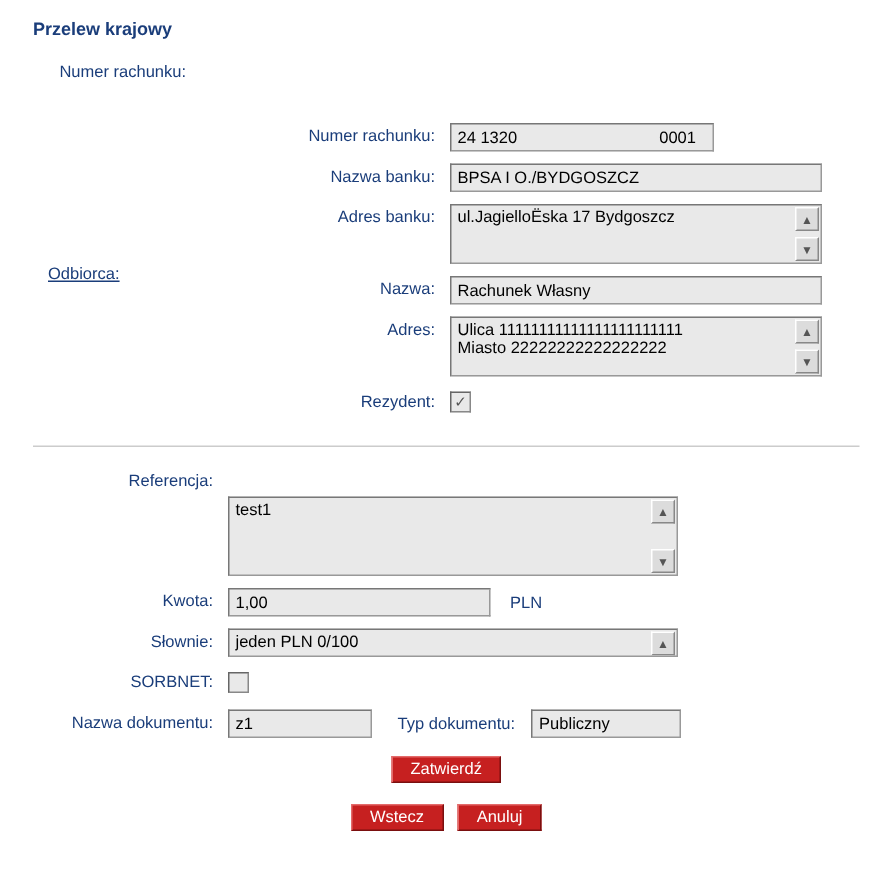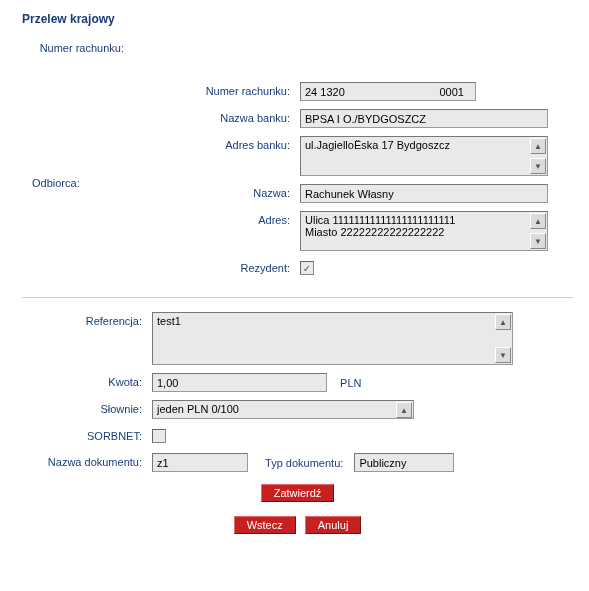--- a/index.html
+++ b/index.html
@@ -50,20 +50,21 @@
   .odbiorca-row {
     display: flex;
     align-items: center;
     margin-top: 28px;
   }
   .odbiorca-label {
     width: 90px;
     color: #1a3d7a;
     padding-left: 10px;
     flex-shrink: 0;
+    text-decoration: underline;
   }
   .odbiorca-fields {
     flex: 1;
   }
   .field-row {
     display: flex;
     align-items: flex-start;
     margin-bottom: 8px;
   }
   .field-label {
@@ -119,22 +120,22 @@
     border-bottom-color: #888;
     display: flex;
     align-items: center;
     justify-content: center;
     font-size: 8px;
     color: #555;
   }
   .ta-scroll-up { top: 1px; }
   .ta-scroll-down { bottom: 1px; }
   .ta-address { width: 248px; height: 40px; }
-  .ta-ref { width: 361px; height: 53px; }
-  .ta-slownie { width: 262px; height: 19px; }
+  .ta-ref { width: 300px; height: 53px; margin-top: 19px; }
+  .ta-slownie { width: 300px; height: 19px; }
   .checkbox {
     width: 14px;
     height: 14px;
     background: #e9e9e9;
     border: 1px solid #888;
     border-top-color: #666;
     border-left-color: #666;
     display: inline-flex;
     align-items: center;
     justify-content: center;

